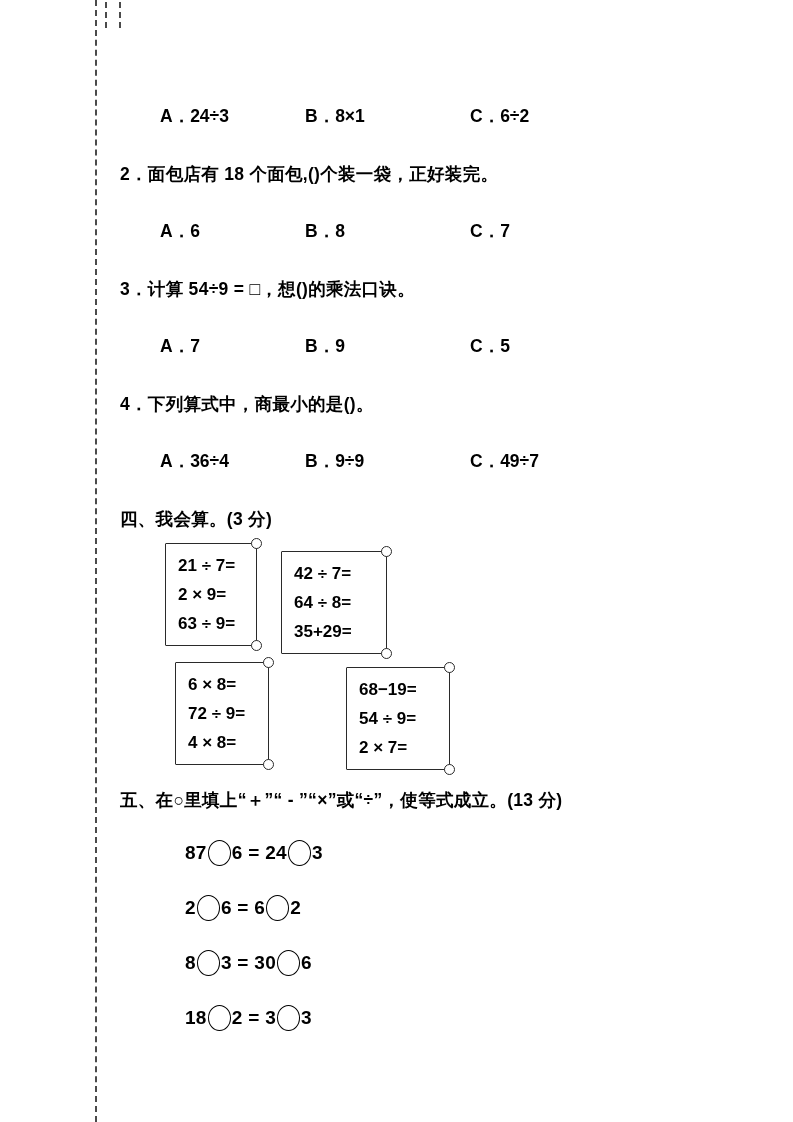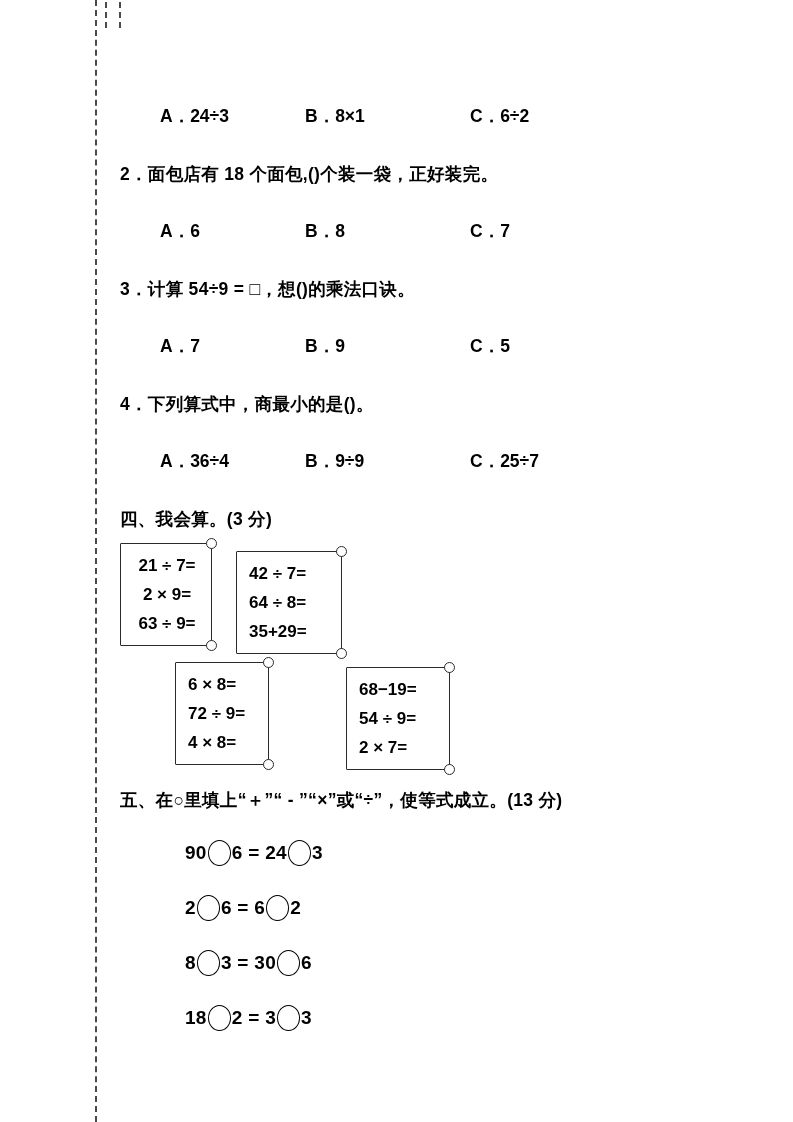--- a/index.html
+++ b/index.html
@@ -52,21 +52,21 @@
   .scroll::before {
     content: ""; position: absolute; top: -6px; right: -6px;
     width: 9px; height: 9px; border: 1.6px solid #2a2a2a;
     border-radius: 50%; background: #fff;
   }
   .scroll::after {
     content: ""; position: absolute; bottom: -6px; right: -6px;
     width: 9px; height: 9px; border: 1.6px solid #2a2a2a;
     border-radius: 50%; background: #fff;
   }
-  .s1 { min-width: 92px; text-align: center; }
+  .s1 { margin-left: 45px; min-width: 92px; }
   .s2 { margin-left: 24px; min-width: 106px; margin-top: 8px; }
   .s3 { margin-left: 55px; min-width: 94px; }
   .s4 { margin-left: 42px; min-width: 104px; margin-top: 5px; }
   .row1 { margin-top: 6px; }
   .row2 { margin-top: 8px; margin-bottom: 18px; gap: 35px; }
 
   .sec5 { margin-bottom: 26px; }
 
   .equation {
     padding-left: 65px;
@@ -111,21 +111,21 @@
     <div class="options">
       <span>A．7</span>
       <span>B．9</span>
       <span>C．5</span>
     </div>
 
     <div class="qtext">4．下列算式中，商最小的是()。</div>
     <div class="options">
       <span>A．36÷4</span>
       <span>B．9÷9</span>
-      <span>C．25÷7</span>
+      <span>C．49÷7</span>
     </div>
 
     <div class="section-title">四、我会算。(3 分)</div>
 
     <div class="scroll-row row1">
       <div class="scroll s1">
         <div>21 ÷ 7=</div>
         <div>2 × 9=</div>
         <div>63 ÷ 9=</div>
       </div>
@@ -144,21 +144,21 @@
       </div>
       <div class="scroll s4">
         <div>68−19=</div>
         <div>54 ÷ 9=</div>
         <div>2 × 7=</div>
       </div>
     </div>
 
     <div class="section-title sec5">五、在○里填上“＋”“ - ”“×”或“÷”，使等式成立。(13 分)</div>
 
-    <div class="equation"><span>90</span><span class="op-circle"></span><span>6 = 24</span><span class="op-circle"></span><span>3</span></div>
+    <div class="equation"><span>87</span><span class="op-circle"></span><span>6 = 24</span><span class="op-circle"></span><span>3</span></div>
 
     <div class="equation"><span>2</span><span class="op-circle"></span><span>6 = 6</span><span class="op-circle"></span><span>2</span></div>
 
     <div class="equation"><span>8</span><span class="op-circle"></span><span>3 = 30</span><span class="op-circle"></span><span>6</span></div>
 
     <div class="equation"><span>18</span><span class="op-circle"></span><span>2 = 3</span><span class="op-circle"></span><span>3</span></div>
 
   </main>
 </div>
 

